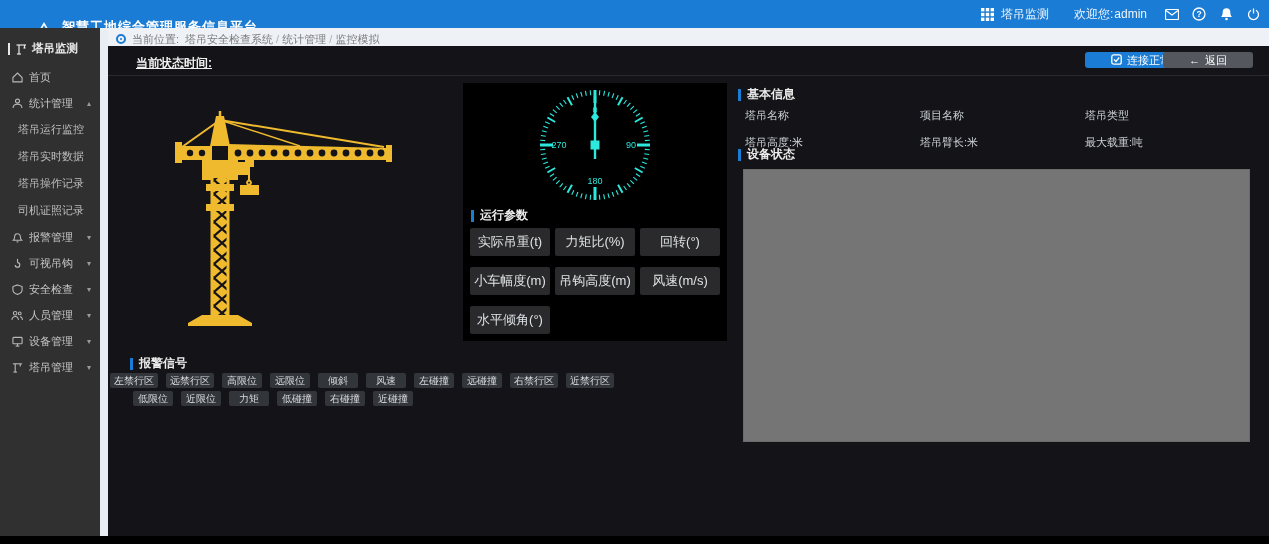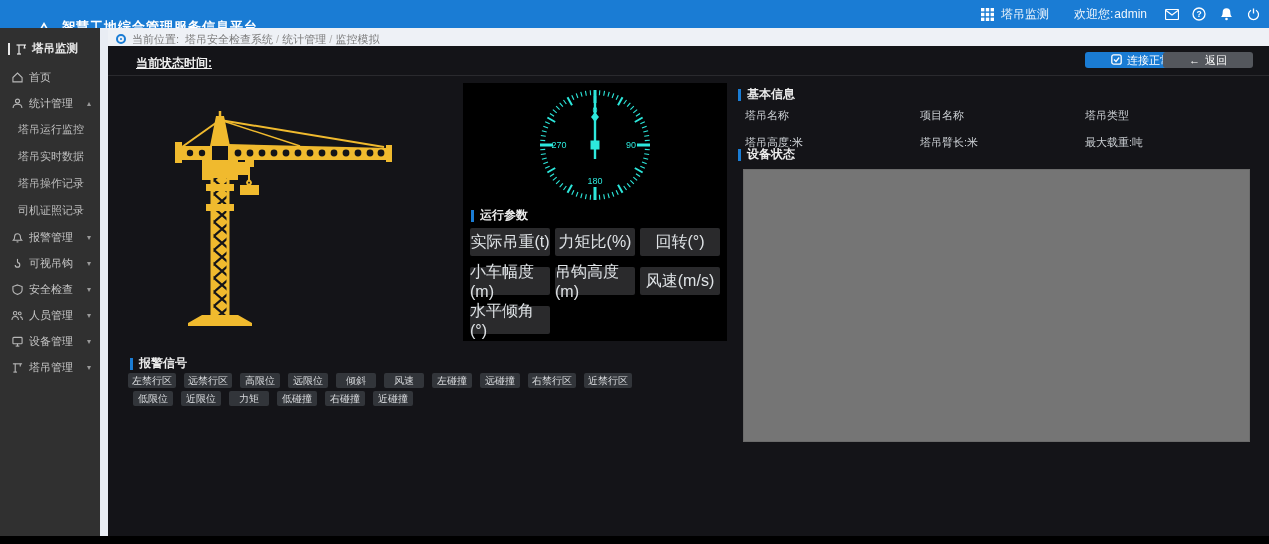--- a/index.html
+++ b/index.html
@@ -39,30 +39,30 @@
   .btn-back{right:16px;background:#54575d;}
   .toolbar-line{position:absolute;left:0;top:29px;width:1161px;height:1px;background:#2a2a2e;}
 
   .crane-wrap{position:absolute;left:42px;top:64px;width:260px;height:225px;}
 
   .black-panel{position:absolute;left:355px;top:37px;width:264px;height:258px;background:#000;}
   .sec-title{display:flex;align-items:center;gap:6px;font-size:12px;font-weight:600;color:#ececec;justify-content:flex-end;}
   .sec-bar{width:3px;height:12px;background:#1a7cd4;}
   .panel-sec-title{position:absolute;left:8px;top:124px;}
   .tiles{position:absolute;left:7px;top:145px;width:252px;display:grid;grid-template-columns:80px 80px 80px;grid-auto-rows:28px;column-gap:5px;row-gap:11px;}
-  .tile{background:#2a2a2c;color:#dfe3e6;font-size:16px;display:flex;align-items:center;justify-content:center;border-radius:2px;}
+  .tile{background:#2a2a2c;color:#dfe3e6;font-size:13px;display:flex;align-items:center;justify-content:center;border-radius:2px;}
 
   .info-title{position:absolute;left:630px;top:40px;}
   .info-grid{position:absolute;left:637px;top:62px;width:520px;display:grid;grid-template-columns:175px 165px 1fr;row-gap:12px;font-size:11px;color:#ccd0d4;}
   .dev-title{position:absolute;left:630px;top:100px;}
   .dev-box{position:absolute;left:635px;top:123px;width:507px;height:273px;background:#757575;border:1px solid #6b6b6b;}
 
   .alarm-title{position:absolute;left:22px;top:309px;}
   .tagrow{position:absolute;display:flex;gap:8px;}
-  .tagrow1{left:20px;top:327px;}
+  .tagrow1{left:2px;top:327px;}
   .tagrow2{left:25px;top:345px;}
   .tag{height:15px;line-height:15px;min-width:40px;padding:0 4px;text-align:center;background:#32353a;color:#d8dadd;font-size:10px;border-radius:2px;}
 
   .bottom-strip{position:absolute;left:0;top:536px;width:1269px;height:8px;background:#000;}
 </style>
 </head>
 <body>
 
 <div id="app">
 

